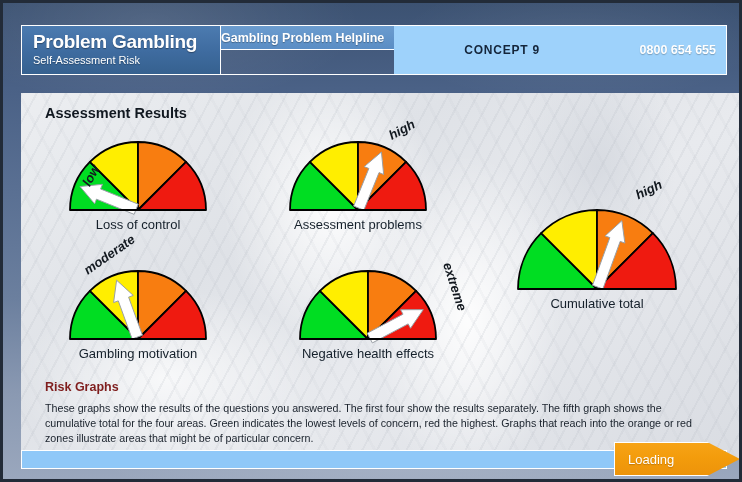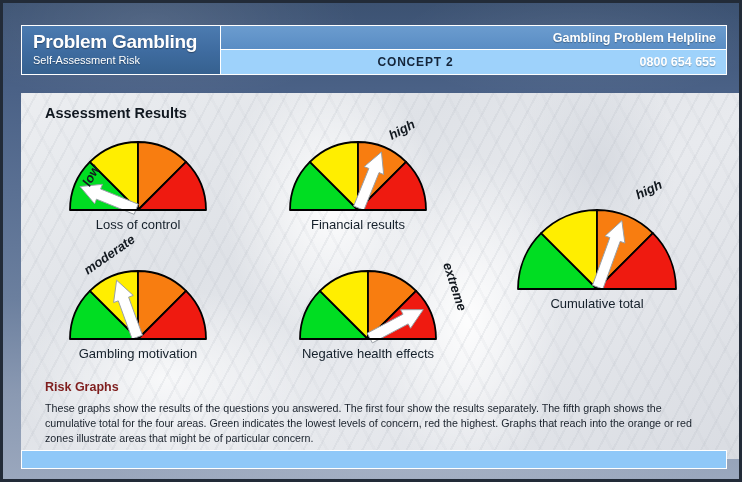--- a/index.html
+++ b/index.html
@@ -48,21 +48,21 @@
     font-size: 19px; font-weight: bold; letter-spacing: -0.3px;
     line-height: 23px;
     text-shadow: 0 1px 1px rgba(0,0,0,0.35);
   }
   #title-sub {
     font-size: 11px; line-height: 14px;
     text-shadow: 0 1px 1px rgba(0,0,0,0.3);
   }
   #header-right {
     flex: 1; height: 50px;
-    display: flex; flex-direction: column;
+    display: flex; flex-direction: row;
     border: 1px solid #ffffff;
     border-left: none;
   }
   #helpline-row {
     height: 24px;
     background: linear-gradient(180deg,#6b9ccf 0%, #5a8dc4 100%);
     display: flex; align-items: center; justify-content: flex-end;
     padding-right: 10px;
     border-bottom: 1px solid #ffffff;
   }
@@ -182,21 +182,21 @@
   <div id="header">
     <div id="title-block">
       <div id="title-main">Problem Gambling</div>
       <div id="title-sub">Self-Assessment Risk</div>
     </div>
     <div id="header-right">
       <div id="helpline-row">
         <span id="helpline-label">Gambling Problem Helpline</span>
       </div>
       <div id="concept-row">
-        <span id="concept-label">CONCEPT 2</span>
+        <span id="concept-label">CONCEPT 9</span>
         <span id="phone-number">0800 654 655</span>
       </div>
     </div>
   </div>
 
   <div id="content">
     <div id="content-photo"></div>
 
     <div id="assessment-title">Assessment Results</div>
 
@@ -214,21 +214,21 @@
         </div>
         <div class="gauge" style="left: 263px; top: 43px; width: 148px;">
           <svg width="148" height="80">
             <path d="M 74 74 L 6 73.99999999999999 A 68 68 0 0 1 25.91673887931477 25.916738879314764 Z" fill="#00dd22" stroke="#000000" stroke-width="1.8" stroke-linejoin="round"></path>
             <path d="M 74 74 L 25.91673887931477 25.916738879314764 A 68 68 0 0 1 74 6 Z" fill="#ffee00" stroke="#000000" stroke-width="1.8" stroke-linejoin="round"></path>
             <path d="M 74 74 L 74 6 A 68 68 0 0 1 122.08326112068524 25.91673887931477 Z" fill="#f87d10" stroke="#000000" stroke-width="1.8" stroke-linejoin="round"></path>
             <path d="M 74 74 L 122.08326112068524 25.91673887931477 A 68 68 0 0 1 142 74 Z" fill="#ef1a10" stroke="#000000" stroke-width="1.8" stroke-linejoin="round"></path>
             <polygon points="79.85,74.21 95.04,36.60 99.68,38.47 97.44,16.00 80.21,30.61 84.84,32.48 69.65,70.09" fill="#ffffff" stroke="#9aa0a6" stroke-width="1" stroke-linejoin="round"></polygon>
             <line x1="6" y1="74" x2="142" y2="74" stroke="#000000" stroke-width="2"></line>
           </svg>
-          <div class="gauge-caption">Financial results</div>
+          <div class="gauge-caption">Assessment problems</div>
         </div>
         <div class="gauge" style="left: 43px; top: 172px; width: 148px;">
           <svg width="148" height="80">
             <path d="M 74 74 L 6 73.99999999999999 A 68 68 0 0 1 25.91673887931477 25.916738879314764 Z" fill="#00dd22" stroke="#000000" stroke-width="1.8" stroke-linejoin="round"></path>
             <path d="M 74 74 L 25.91673887931477 25.916738879314764 A 68 68 0 0 1 74 6 Z" fill="#ffee00" stroke="#000000" stroke-width="1.8" stroke-linejoin="round"></path>
             <path d="M 74 74 L 74 6 A 68 68 0 0 1 122.08326112068524 25.91673887931477 Z" fill="#f87d10" stroke="#000000" stroke-width="1.8" stroke-linejoin="round"></path>
             <path d="M 74 74 L 122.08326112068524 25.91673887931477 A 68 68 0 0 1 142 74 Z" fill="#ef1a10" stroke="#000000" stroke-width="1.8" stroke-linejoin="round"></path>
             <polygon points="78.48,70.24 64.61,32.13 69.31,30.42 52.60,15.21 49.58,37.60 54.28,35.89 68.15,74.00" fill="#ffffff" stroke="#9aa0a6" stroke-width="1" stroke-linejoin="round"></polygon>
             <line x1="6" y1="74" x2="142" y2="74" stroke="#000000" stroke-width="2"></line>
           </svg>
@@ -261,13 +261,17 @@
     <div id="risk-title">Risk Graphs</div>
     <div id="risk-body">These graphs show the results of the questions you answered. The first four show the results separately. The fifth graph shows the cumulative total for the four areas.  Green indicates the lowest levels of concern, red the highest. Graphs that reach into the orange or red zones illustrate areas that might be of particular concern.</div>
   <div class="needle-label" style="left: 59px; top: 75px; transform: rotate(-62deg); transform-origin: center center;">low</div>
       <div class="needle-label" style="left: 367px; top: 29px; transform: rotate(-28deg); transform-origin: center center;">high</div>
       <div class="needle-label" style="left: 59px; top: 154px; transform: rotate(-35deg); transform-origin: center center;">moderate</div>
       <div class="needle-label" style="left: 409px; top: 186px; transform: rotate(72deg); transform-origin: center center;">extreme</div>
       <div class="needle-label" style="left: 614px; top: 89px; transform: rotate(-26deg); transform-origin: center center;">high</div>
     </div>
 
   <div id="footer-bar"></div>
+  <div id="loading-button">
+    <div id="loading-shape"></div>
+    <div id="loading-label">Loading</div>
+  </div>
 </div>
 
 </body></html>

